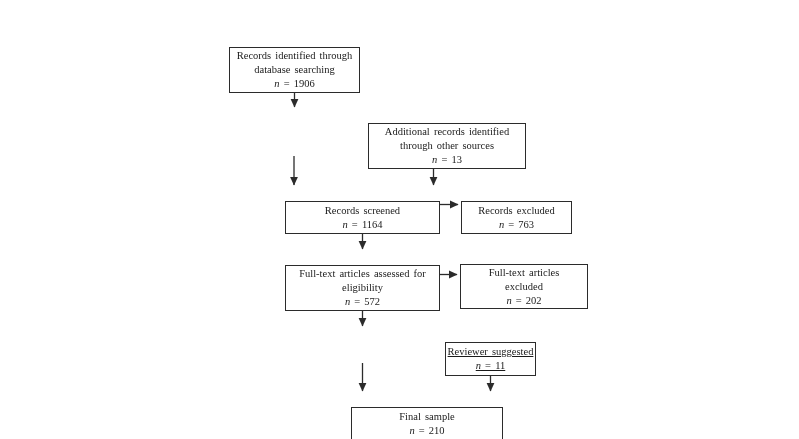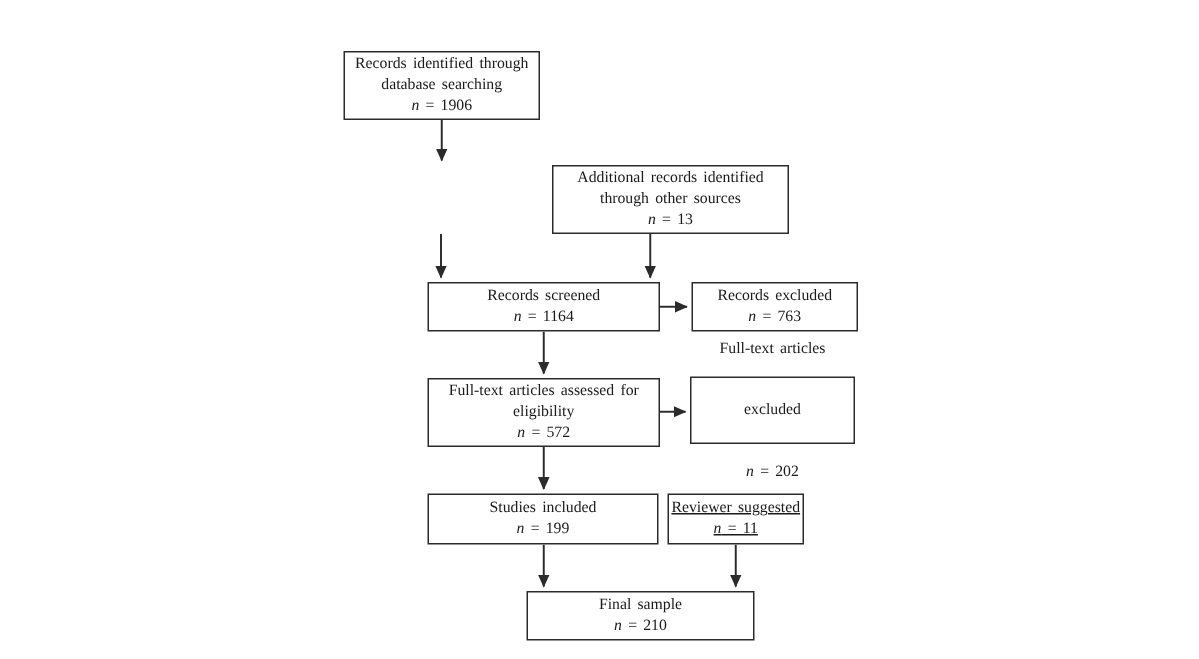--- a/index.html
+++ b/index.html
@@ -29,20 +29,21 @@
     border: 1.4px solid #2b2b2b;
     background: #ffffff;
     display: flex;
     flex-direction: column;
     justify-content: center;
     align-items: center;
     text-align: right;
     font-size: 10.5px;
     line-height: 14px;
     word-spacing: 1.5px;
+    margin-top: 13px;
   }
   .flow-box .line {
     display: block;
     white-space: nowrap;
   }
   .flow-box .count {
     display: block;
     white-space: nowrap;
   }
   
@@ -50,21 +51,21 @@
     font-style: italic;
   }
 
   
   #box-records-identified   { left: 229px; top: 34px;  width: 131px; height: 46px; }
   #box-records-after-dupes  { left: 228px; top: 110px; width: 131px; height: 46px; }
   #box-additional-records   { left: 368px; top: 110px; width: 158px; height: 46px; }
   #box-records-screened     { left: 285px; top: 188px; width: 155px; height: 33px; }
   #box-records-excluded     { left: 461px; top: 188px; width: 111px; height: 33px; }
   #box-fulltext-assessed    { left: 285px; top: 252px; width: 155px; height: 46px; }
-  #box-fulltext-excluded    { left: 460px; top: 251px; width: 110px; height: 45px; gap: 27px; }
+  #box-fulltext-excluded    { left: 460px; top: 251px; width: 128px; height: 45px; }
   #box-studies-included     { left: 285px; top: 329px; width: 154px; height: 34px; }
   #box-reviewer-suggested   { left: 445px; top: 329px; width: 91px;  height: 34px; text-decoration: underline; }
   #box-final-sample         { left: 351px; top: 394px; width: 152px; height: 33px; }
 </style>
 </head>
 <body>
 
 <div class="canvas">
 
   <svg class="arrow-layer" width="799" height="439" viewBox="0 0 799 439" xmlns="http://www.w3.org/2000/svg">
@@ -112,24 +113,20 @@
     <span class="line">eligibility</span>
     <span class="count">n = 572</span>
   </div>
 
   <div class="flow-box" id="box-fulltext-excluded">
     <span class="line">Full-text articles</span>
     <span class="line">excluded</span>
     <span class="count">n = 202</span>
   </div>
 
-  <div class="flow-box" id="box-studies-included">
-    <span class="line">Studies included</span>
-    <span class="count">n = 199</span>
-  </div>
 
   <div class="flow-box" id="box-reviewer-suggested">
     <span class="line">Reviewer suggested</span>
     <span class="count">n = 11</span>
   </div>
 
   <div class="flow-box" id="box-final-sample">
     <span class="line">Final sample</span>
     <span class="count">n = 210</span>
   </div>

